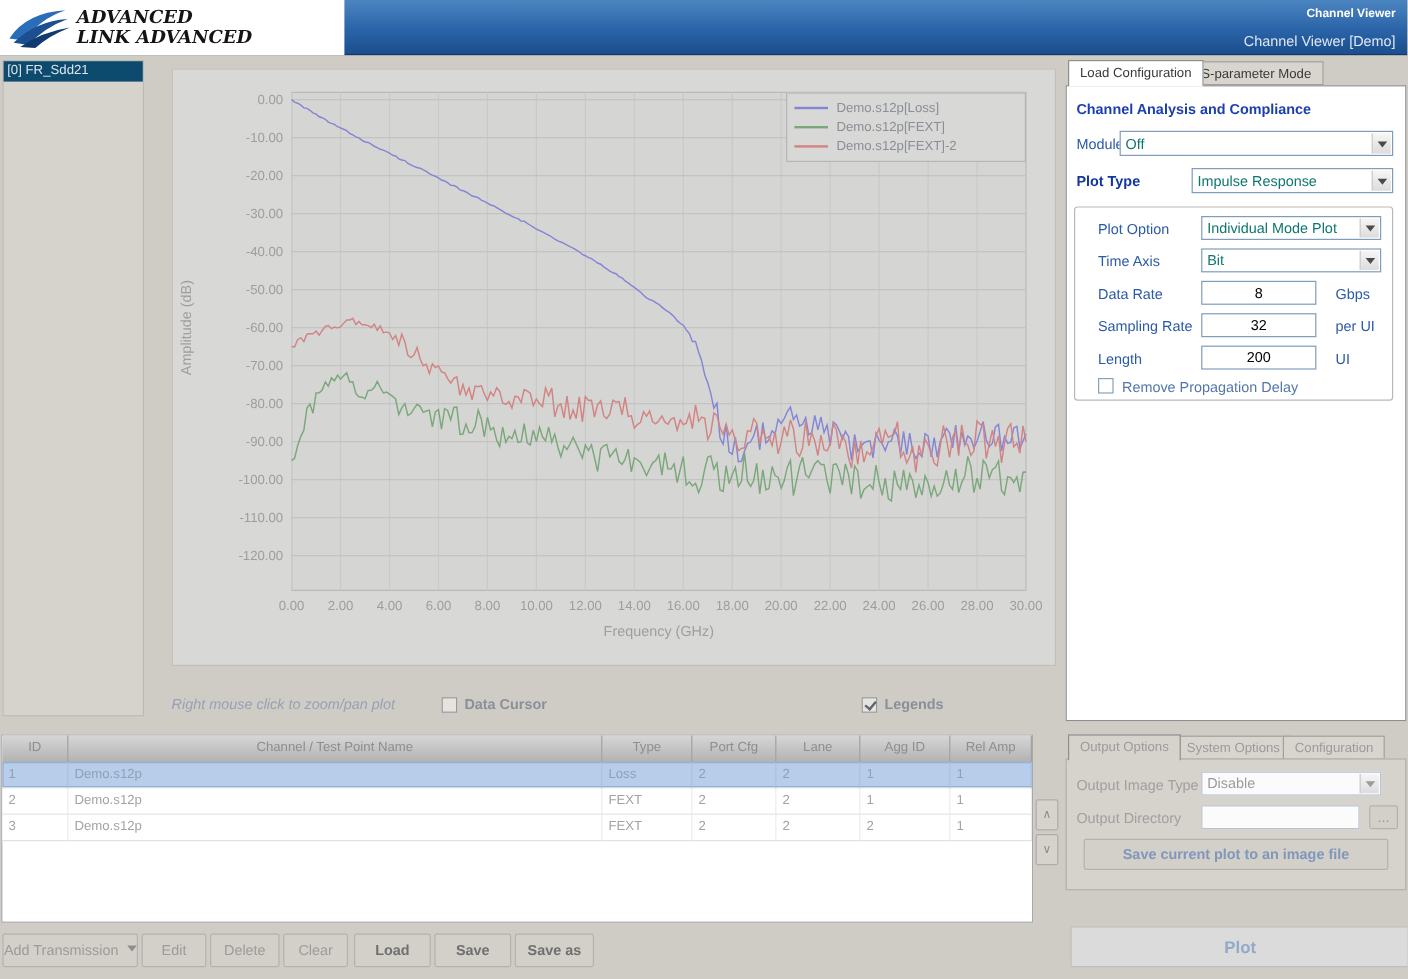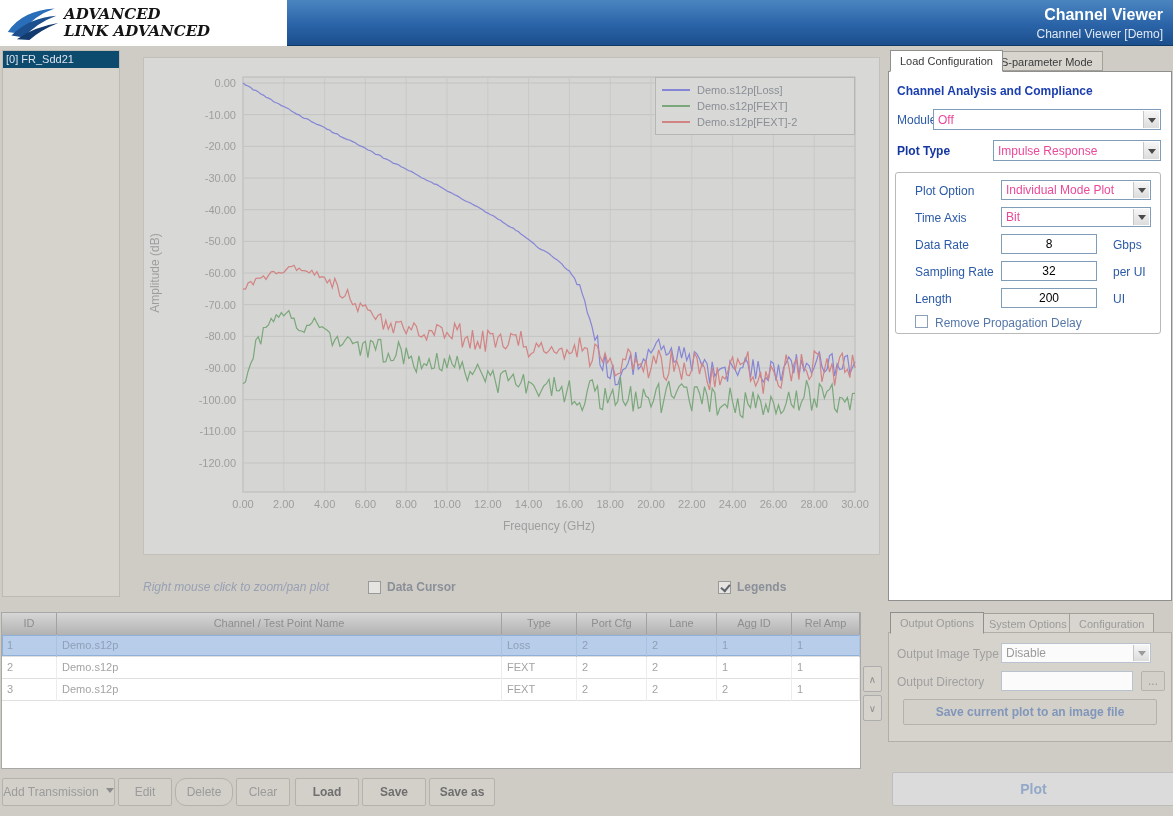--- a/index.html
+++ b/index.html
@@ -7,21 +7,21 @@
   .app { position:relative; width:1173px; height:816px; background:#cfccc6; overflow:hidden; }
 
   
   .header { position:absolute; left:0; top:0; width:1173px; height:46px;
             background:linear-gradient(180deg,#4b85c0 0%,#2a64a8 55%,#1b4e8c 100%);
             border-bottom:1px solid #123a66; }
   .logo-box { position:absolute; left:0; top:0; width:287px; height:46px; background:#ffffff; }
   .logo-swoosh { position:absolute; left:6px; top:3px; }
   .logo-text { position:absolute; left:64px; top:6px; font-family:"DejaVu Serif", serif;
                font-style:italic; font-weight:bold; font-size:15px; line-height:17px; color:#141414; }
-  .win-title { position:absolute; right:10px; top:6px; color:#ffffff; font-size:16px; font-weight:bold; }
+  .win-title { position:absolute; right:10px; top:6px; color:#ffffff; font-size:10px; font-weight:bold; }
   .win-subtitle { position:absolute; right:10px; top:27px; color:#dfe8f4; font-size:12px; }
 
   
   .file-list { position:absolute; left:2px; top:50px; width:118px; height:547px;
                background:#d6d3cd; border:1px solid #bdbab4; }
   .file-item { height:17px; font-size:11px; line-height:16px; padding:0 3px; color:#8a8a8a; }
   .file-item.selected { background:#0c4a6e; color:#dde4ee; }
 
   
   .plot-panel { position:absolute; left:122px; top:50px; width:762px; height:547px; background:#cfccc6; }
@@ -71,21 +71,21 @@
 
   
   .config-panel { position:absolute; left:888px; top:71px; width:284px; height:530px;
                   background:#ffffff; border:1px solid #8f8f8f; z-index:5; }
   .section-title { position:absolute; left:8px; top:12px; font-size:12px; font-weight:bold; color:#1b3fae; }
   .lbl { position:absolute; font-size:12px; color:#2b5aa6; }
   .lbl.bold { font-weight:bold; color:#1336a0; }
   .unit { position:absolute; font-size:12px; color:#2b5aa6; }
   .group { position:absolute; border:1px solid #b9b9b9; border-radius:3px; }
 
-  .combo { position:absolute; background:#fff; border:1px solid #7f9db9; font-size:12px; color:#ec4899;
+  .combo { position:absolute; background:#fff; border:1px solid #7f9db9; font-size:12px; color:#0f766e;
            display:flex; align-items:center; padding-left:4px; overflow:hidden; }
   .combo .arrow { position:absolute; right:1px; top:1px; bottom:1px; width:16px;
                   background:linear-gradient(#f6f6f6,#dcdcdc); border-left:1px solid #c6c6c6;
                   display:flex; align-items:center; justify-content:center; }
   .combo .arrow::after { content:""; border:4px solid transparent; border-top:5px solid #4a4a4a; margin-top:5px; }
   .combo.dis { border-color:#b9c3cf; color:#9b9b9b; background:#fbfbfb; }
   .combo.dis .arrow::after { border-top-color:#9b9b9b; }
 
   .tbox { position:absolute; background:#fff; border:1px solid #7f9db9; font-size:12px; color:#000;
           text-align:center; font-family:"Liberation Sans",sans-serif; }
@@ -260,21 +260,21 @@
           <div class="tcell" style="width: 75px;">2</div>
           <div class="tcell" style="width: 68px;">1</div>
         </div>
       </div>
   </div>
   <button class="scroll-btn up">∧</button>
   <button class="scroll-btn down">∨</button>
 
   <button class="tb-btn" style="left:2px; width:113px;"><span>Add Transmission</span><span class="dd-arrow"></span></button>
   <button class="tb-btn" style="left:118px; width:54px;">Edit</button>
-  <button class="tb-btn" style="left:175px; width:58px;border-radius:11px;">Delete</button>
+  <button class="tb-btn" style="left:175px; width:58px;">Delete</button>
   <button class="tb-btn" style="left:236px; width:54px;">Clear</button>
   <button class="tb-btn strong" style="left:295px; width:64px;">Load</button>
   <button class="tb-btn strong" style="left:362px; width:64px;">Save</button>
   <button class="tb-btn strong" style="left:429px; width:66px;">Save as</button>
 
   <div class="tab active" style="left:890px; top:50px;">Load Configuration</div>
   <div class="tab" style="left:991px; top:51px; height:20px;">S-parameter Mode</div>
 
   <div class="config-panel">
     <div class="section-title">Channel Analysis and Compliance</div>

